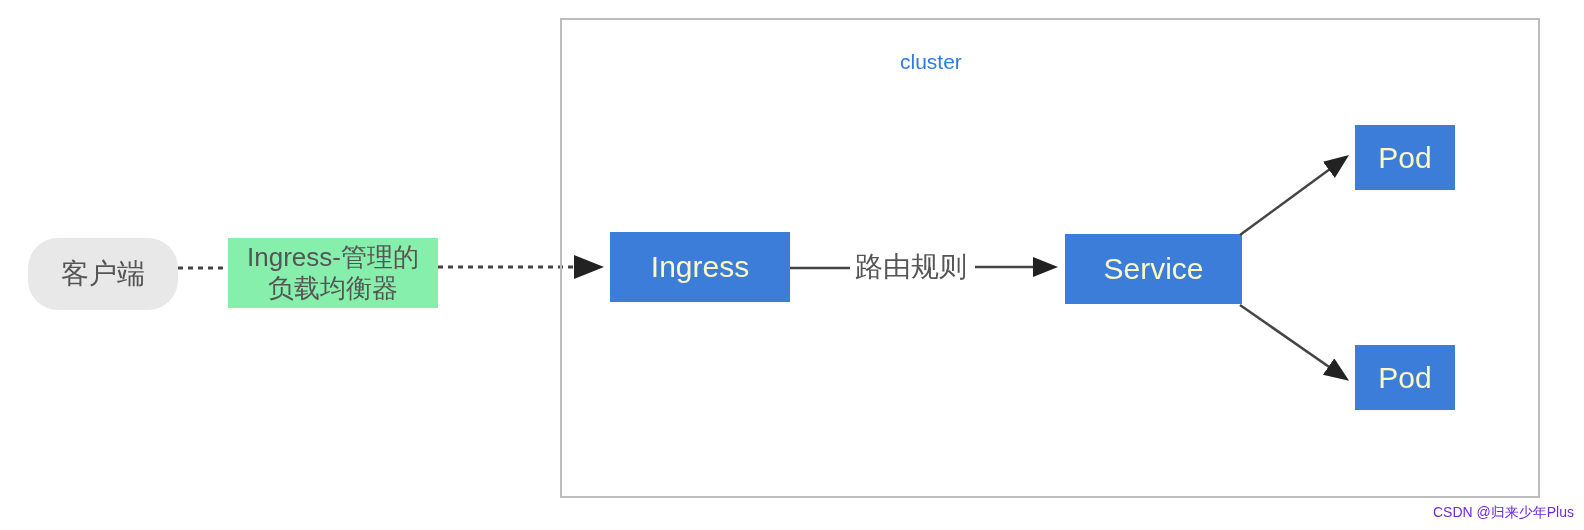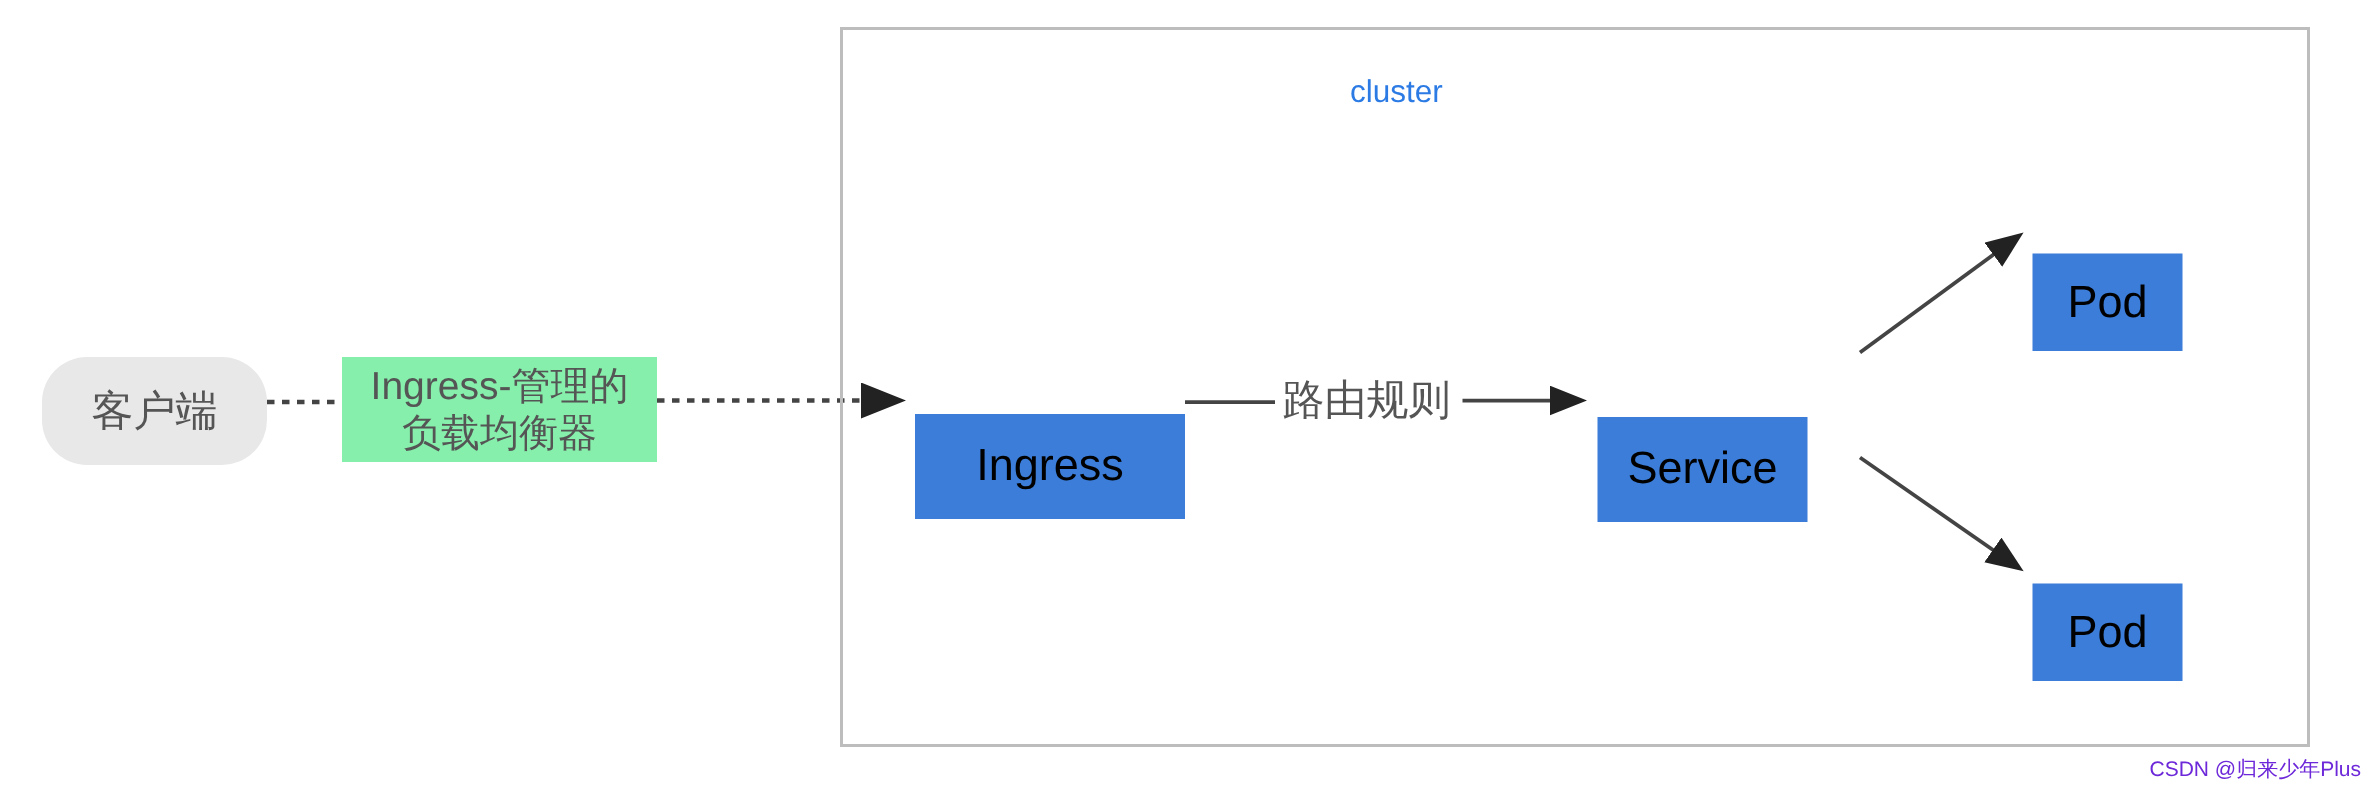--- a/index.html
+++ b/index.html
@@ -51,37 +51,36 @@
     .cluster-label {
       position: absolute;
       left: 900px;
       top: 50px;
       font-size: 21px;
       color: #2c7be5;
     }
     .blue-box {
       position: absolute;
       background: #3b7dd8;
-      color: #000000;
+      color: #fef9c3;
       display: flex;
       align-items: center;
       justify-content: center;
       font-size: 30px;
-      margin-top: 44px;
     }
     .ingress-box {
       left: 610px;
       top: 232px;
       width: 180px;
       height: 70px;
     }
     .service-box {
       left: 1065px;
       top: 234px;
-      width: 140px;
+      width: 177px;
       height: 70px;
     }
     .pod-box-1 {
       left: 1355px;
       top: 125px;
       width: 100px;
       height: 65px;
     }
     .pod-box-2 {
       left: 1355px;

